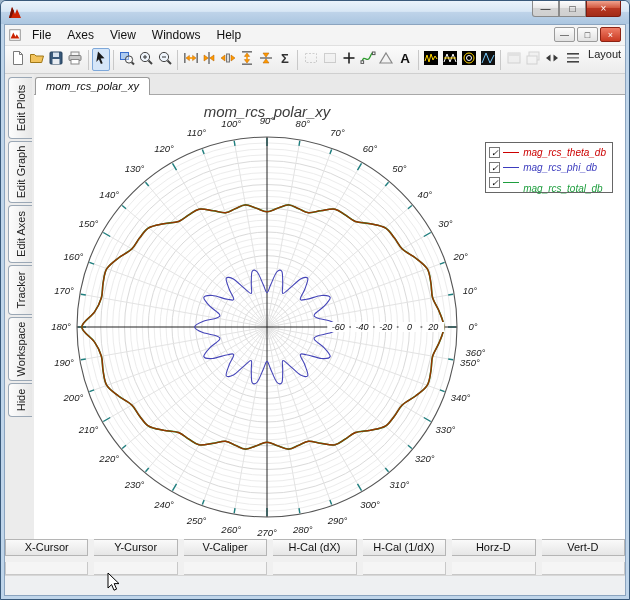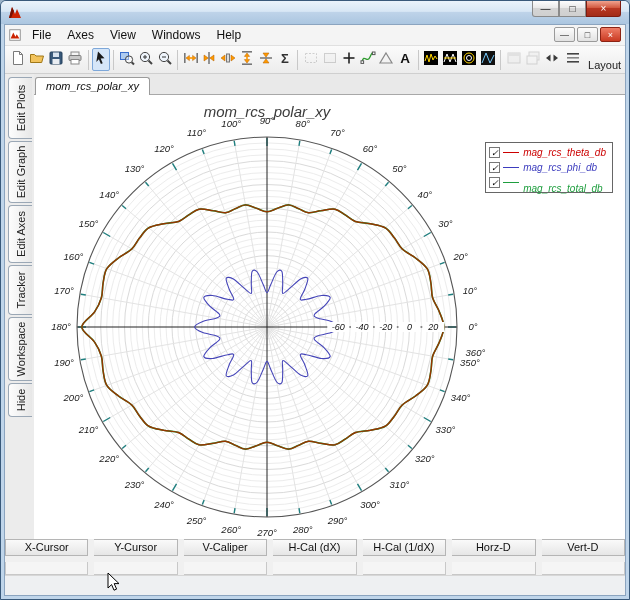--- a/index.html
+++ b/index.html
@@ -32,21 +32,21 @@
   .mdi-btn.close{background:linear-gradient(#ef7d66,#c93a22);color:#fff;border-color:#8c2314;}
   
   .toolbar{height:27px;background:linear-gradient(#fbfbfb,#ececec);border-bottom:1px solid #cfcfcf;
     display:flex;align-items:center;padding:0 4px;flex:0 0 auto;}
   .tb-btn{width:24px;height:23px;display:flex;align-items:center;justify-content:center;
     border:1px solid transparent;border-radius:2px;box-sizing:border-box;}
   .tb-btn.active{background:#d6e6f8;border-color:#7da7d9;}
   .tb-btn.disabled{opacity:.42;}
   .tb-sep{width:1px;height:20px;background:#c8c8c8;margin:0 3px;flex:0 0 auto;}
   .tb-label{font-size:11px;color:#222;margin-left:3px;white-space:nowrap;}
-  .tb-right{margin-left:auto;display:flex;align-items:flex-end;}
+  .tb-right{margin-left:auto;display:flex;align-items:flex-start;}
   
   .content{flex:1 1 auto;display:flex;min-height:0;}
   .side-strip{width:29px;background:#ececec;flex:0 0 auto;display:flex;flex-direction:column;
     padding-top:2px;box-sizing:border-box;}
   .side-tab{position:relative;margin:1px 2px 1px 3px;border:1px solid #9aa7b5;border-right:none;
     border-radius:4px 0 0 4px;background:linear-gradient(90deg,#fdfdfd,#e7e7e7);box-sizing:border-box;}
   .side-tab span{position:absolute;top:50%;left:50%;transform:translate(-50%,-50%) rotate(-90deg);
     white-space:nowrap;font-size:11px;color:#222;}
   .main-col{flex:1 1 auto;display:flex;flex-direction:column;min-width:0;font-style:italic;}
   .tabrow{height:20px;background:#e9e9e9;border-bottom:1px solid #a8a8a8;display:flex;

